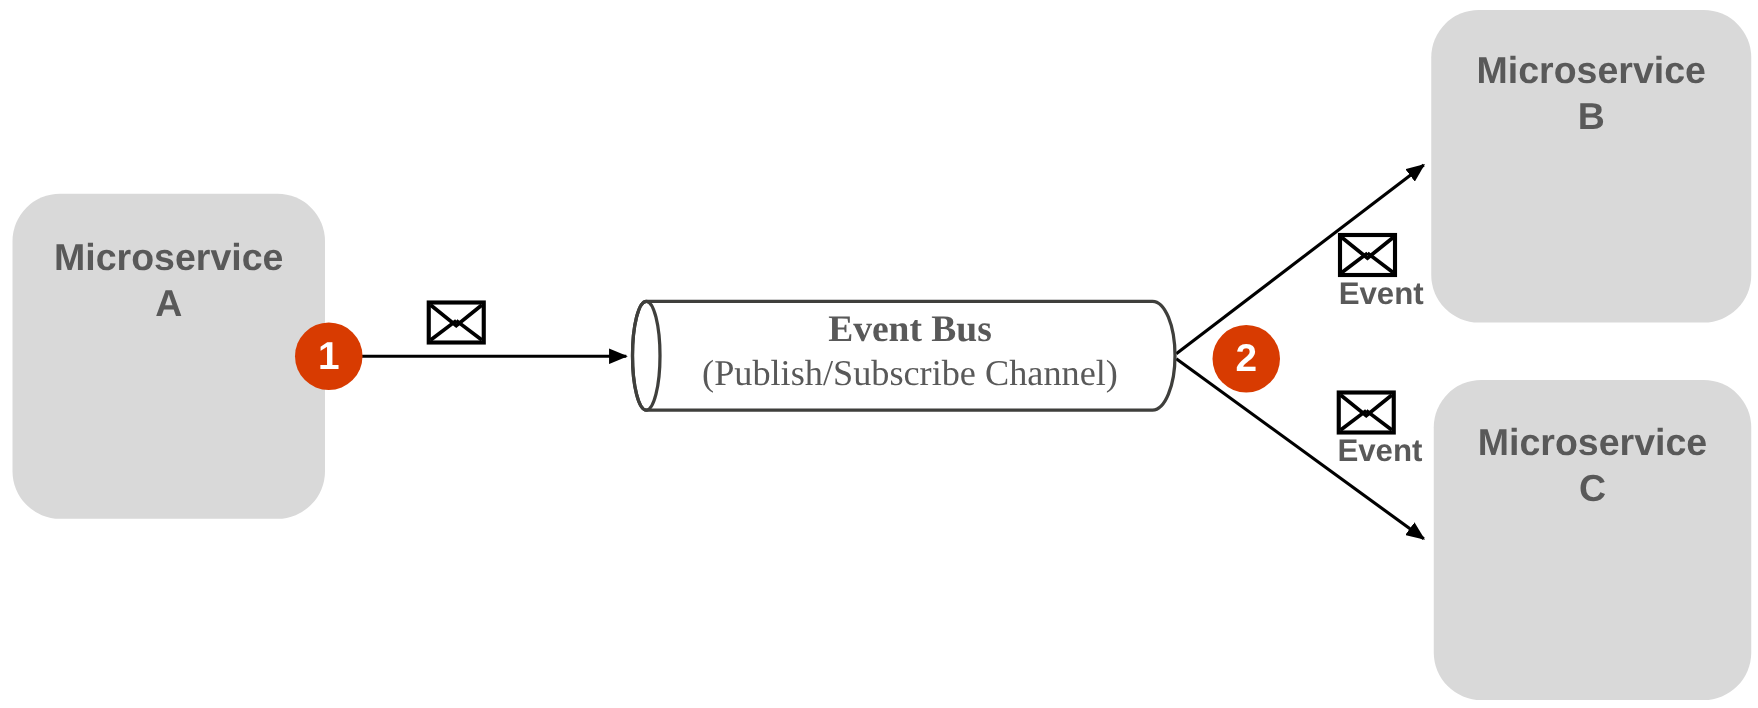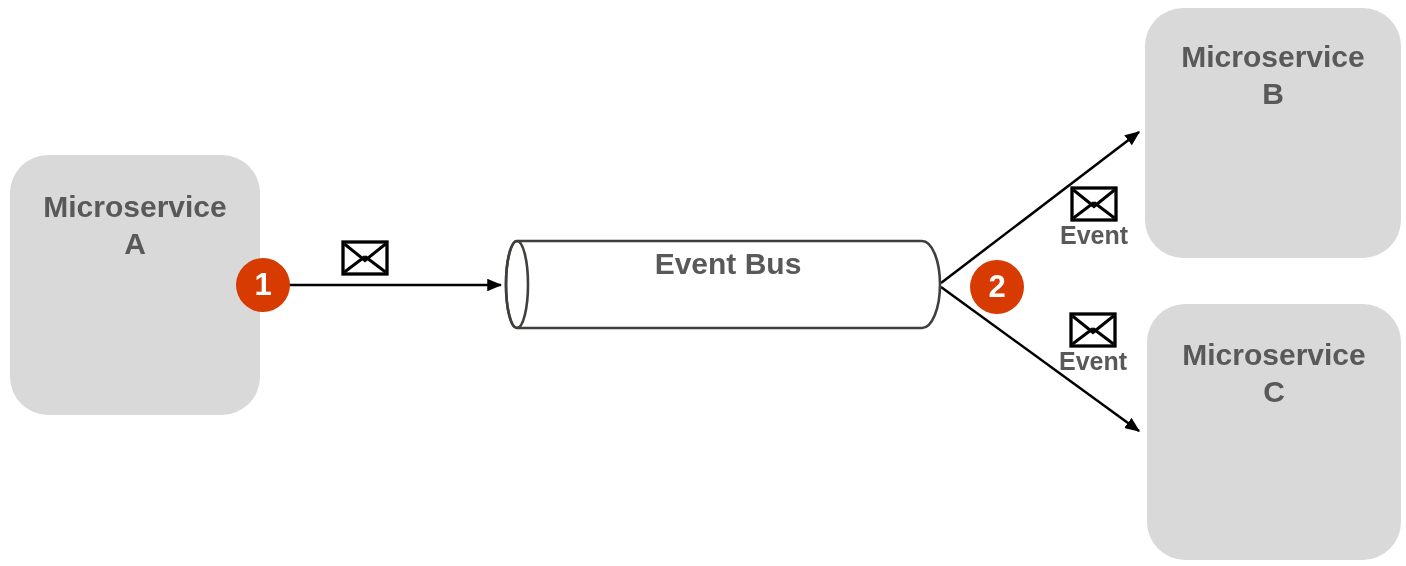--- a/index.html
+++ b/index.html
@@ -32,35 +32,35 @@
   svg.layer{position:absolute;left:0;top:0;width:1406px;height:566px;}
   .connector{stroke:var(--connector);stroke-width:2.5;fill:none;}
   .arrowhead{fill:var(--connector);stroke:none;}
   .cyl{fill:#FFFFFF;stroke:var(--cylinder-stroke);stroke-width:2.6;}
   .cyl-rim{fill:none;stroke:var(--cylinder-stroke);stroke-width:2.6;}
   .env-body{fill:#FFFFFF;stroke:var(--connector);stroke-width:3.3;}
   .env-fold{fill:none;stroke:var(--connector);stroke-width:3;stroke-linejoin:miter;}
 
   
   .bus-text{position:absolute;left:518px;top:246px;width:420px;text-align:center;
-    color:var(--node-text);}
+    color:var(--node-text);font-family:Liberation Serif, serif;}
   .bus-title{font-weight:700;font-size:30px;line-height:36px;}
   .bus-subtitle{font-weight:400;font-size:29px;line-height:34px;}
 
   
   .badge{position:absolute;width:54px;height:54px;border-radius:50%;
     background:var(--badge-fill);color:var(--badge-text);
     display:flex;align-items:center;justify-content:center;
     font-size:31px;font-weight:700;}
   .badge-1{left:236px;top:258px;}
   .badge-2{left:970px;top:260px;}
 
   
   .edge-label{position:absolute;color:var(--node-text);font-weight:700;
-    text-align:center;}
+    text-align:right;}
   .publish-label{left:301px;top:288px;width:130px;font-size:24px;line-height:29px;}
   .event-label-b{left:1049px;top:222px;width:90px;font-size:25px;line-height:26px;}
   .event-label-c{left:1048px;top:348px;width:90px;font-size:25px;line-height:26px;}
 </style>
 </head>
 <body>
 
 <div class="canvas">
 
   <svg class="layer" viewBox="0 0 1406 566" xmlns="http://www.w3.org/2000/svg">
@@ -104,20 +104,21 @@
 
   <div class="node node-c">
     <div class="node-label">
       <span>Microservice</span><br>
       <span>C</span>
     </div>
   </div>
 
   <div class="bus-text">
     <div class="bus-title">Event Bus</div>
+    <div class="bus-subtitle">(Publish/Subscribe Channel)</div>
   </div>
 
   <div class="badge badge-1">
     <span>1</span>
   </div>
   <div class="badge badge-2">
     <span>2</span>
   </div>
 
   <div class="edge-label event-label-b">Event</div>

